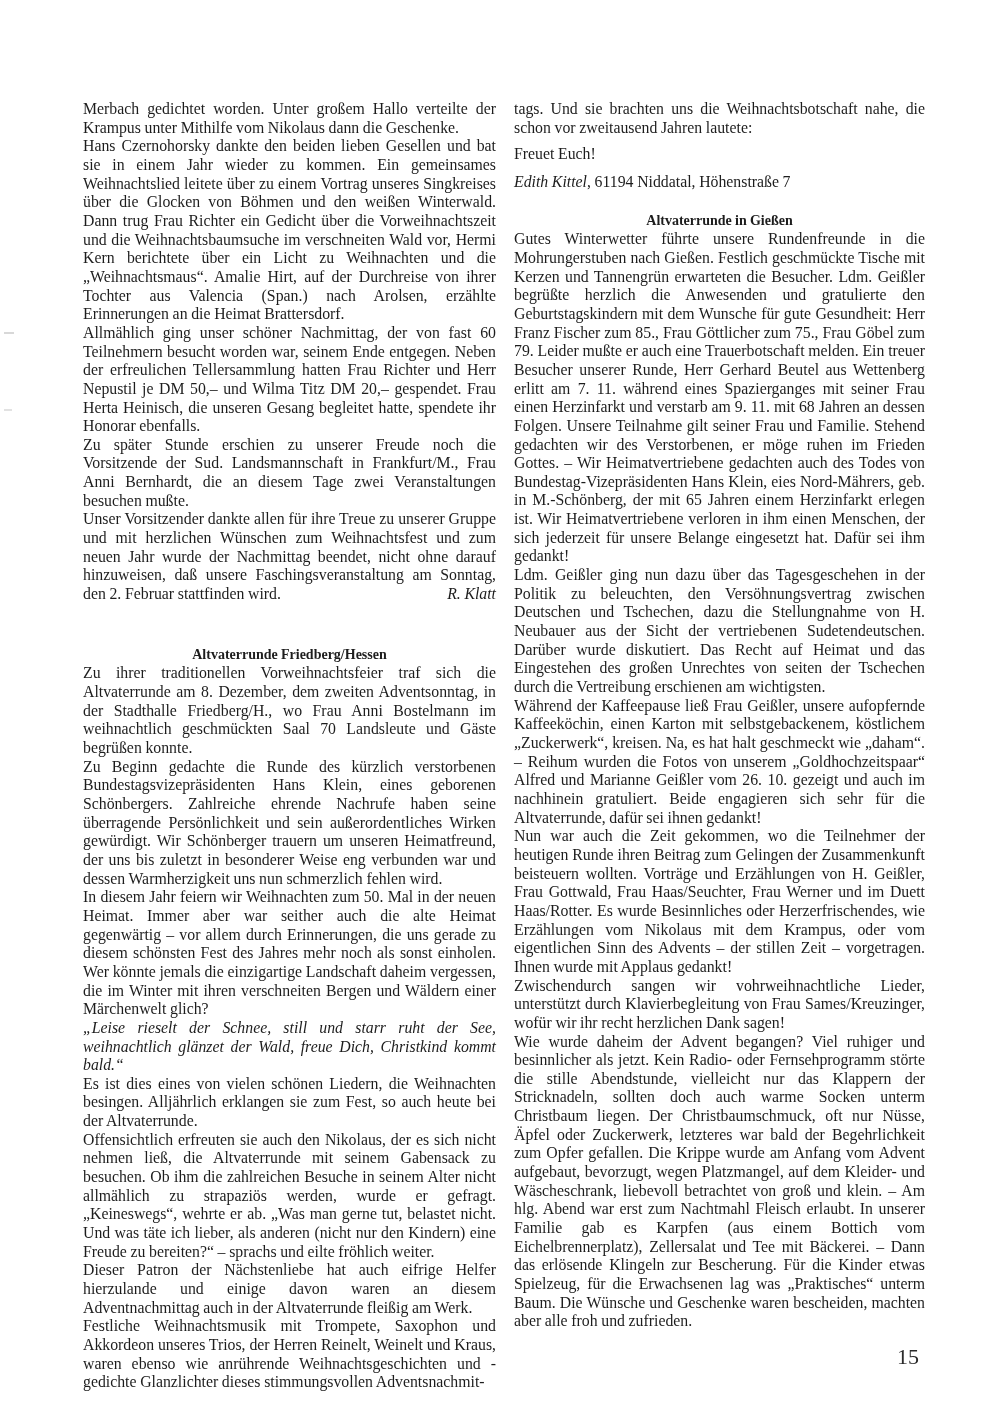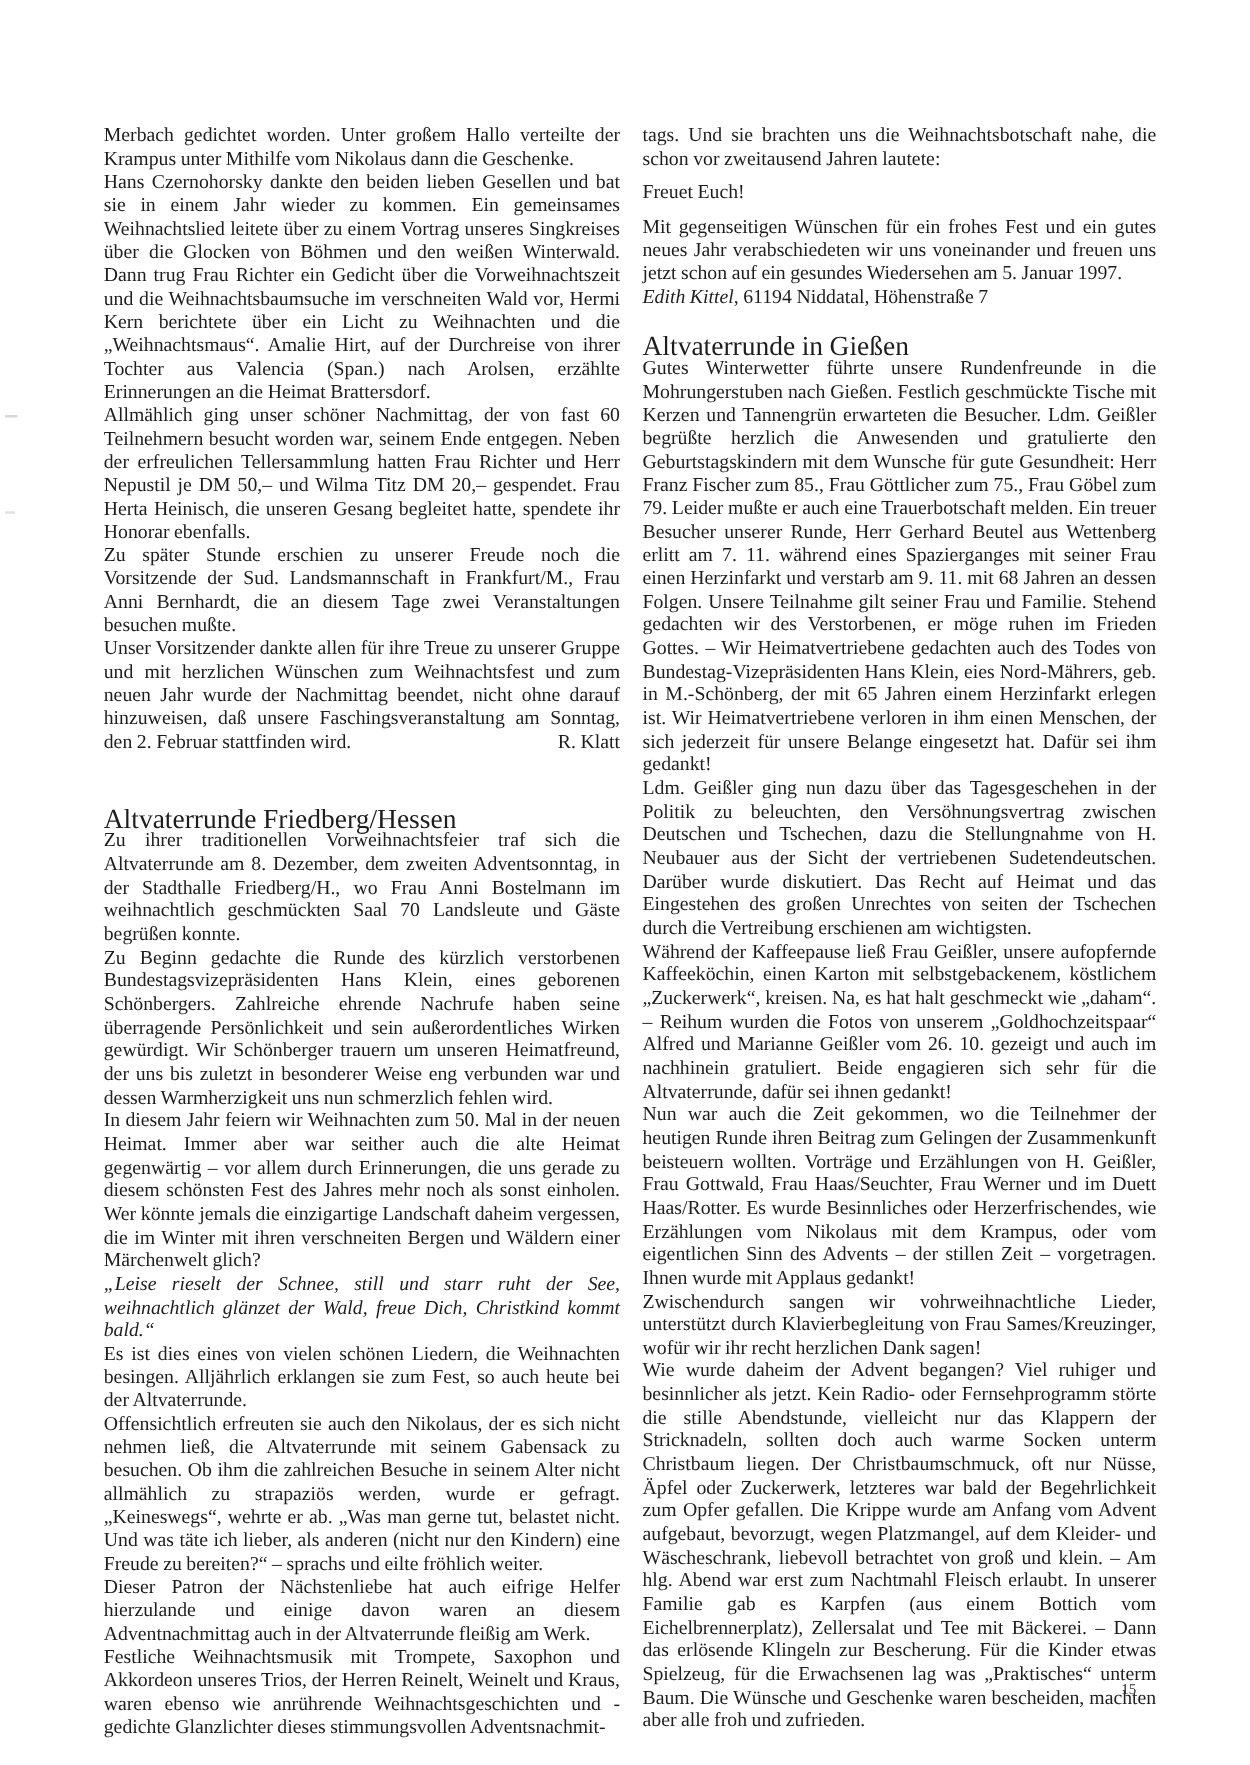--- a/index.html
+++ b/index.html
@@ -17,32 +17,32 @@
     top:100px;
     font-size:15.8px;
     line-height:18.65px;
     text-align:justify;
     word-spacing:-0.3px;
     hyphens:auto; -webkit-hyphens:auto;
   }
   .col-left  { left:83px;  width:413px; }
   .col-right { left:514px; width:411px; }
   .blk { text-align:justify; }
-  .blk.heading { text-align:left; font-weight:normal; font-size:22px; }
+  .blk.heading { text-align:center; font-weight:bold; font-size:14px; }
   .col-left  .blk.heading { margin-top:42px; }
   .col-right .blk.heading { margin-top:20px; }
   .blk.center { text-align:left; margin:8px 0 9px 0; }
   .blk.byline { text-align:left; }
   .blk.quote { font-style:italic; }
   .b { font-weight:normal; }
   .i { font-style:italic; }
-  .sig { float:right; }
+  .sig { float:right; font-style:italic; }
   .page-number {
     position:absolute; left:897px; top:1344px;
-    font-size:12px; color:#2a2a2a;
+    font-size:22px; color:#2a2a2a;
   }
   .scan-mark { position:absolute; background:#d8d8d8; }
   .scan-mark.m1 { left:4px; top:332px; width:10px; height:2px; }
   .scan-mark.m2 { left:4px; top:409px; width:8px;  height:2px; background:#e2e2e2; }
 </style>
 </head>
 <body>
 
 <div class="page">
   <div class="scan-mark m1"></div>
@@ -59,21 +59,20 @@
       <p class="blk p"><span>In diesem Jahr feiern wir Weihnachten zum 50. Mal in der neuen Heimat. Immer aber war seither auch die alte Heimat gegenwärtig – vor allem durch Erinnerungen, die uns gerade zu diesem schönsten Fest des Jahres mehr noch als sonst einholen. Wer könnte jemals die einzigartige Landschaft daheim vergessen, die im Winter mit ihren verschneiten Bergen und Wäldern einer Märchenwelt glich?</span></p>
       <p class="blk quote"><span>„Leise rieselt der Schnee, still und starr ruht der See, weihnachtlich glänzet der Wald, freue Dich, Christkind kommt bald.“</span></p>
       <p class="blk p"><span>Es ist dies eines von vielen schönen Liedern, die Weihnachten besingen. Alljährlich erklangen sie zum Fest, so auch heute bei der Altvaterrunde.</span></p>
       <p class="blk p"><span>Offensichtlich erfreuten sie auch den Nikolaus, der es sich nicht nehmen ließ, die Altvaterrunde mit seinem Gabensack zu besuchen. Ob ihm die zahlreichen Besuche in seinem Alter nicht allmählich zu strapaziös werden, wurde er gefragt. „Keineswegs“, wehrte er ab. „Was man gerne tut, belastet nicht. Und was täte ich lieber, als anderen (nicht nur den Kindern) eine Freude zu bereiten?“ – sprachs und eilte fröhlich weiter.</span></p>
       <p class="blk p"><span>Dieser Patron der Nächstenliebe hat auch eifrige Helfer hierzulande und einige davon waren an diesem Adventnachmittag auch in der Altvaterrunde fleißig am Werk.</span></p>
       <p class="blk p"><span>Festliche Weihnachtsmusik mit Trompete, Saxophon und Akkordeon unseres Trios, der Herren Reinelt, Weinelt und Kraus, waren ebenso wie anrührende Weihnachtsgeschichten und -gedichte Glanzlichter dieses stimmungsvollen Adventsnachmit-</span></p>
     </div>
   <div class="col col-right">
       <p class="blk p"><span>tags. Und sie brachten uns die Weihnachtsbotschaft nahe, die schon vor zweitausend Jahren lautete:</span></p>
       <p class="blk center"><span>Freuet Euch!</span></p>
-      <p class="blk p"><span>Mit gegenseitigen Wünschen für ein frohes Fest und ein gutes neues Jahr verabschiedeten wir uns voneinander und freuen uns jetzt schon auf ein gesundes Wiedersehen am 5. Januar 1997.</span></p>
       <p class="blk byline"><span class="i">Edith Kittel</span><span>, 61194 Niddatal, Höhenstraße 7</span></p>
       <p class="blk heading"><span>Altvaterrunde in Gießen</span></p>
       <p class="blk p"><span>Gutes Winterwetter führte unsere Rundenfreunde in die Mohrungerstuben nach Gießen. Festlich geschmückte Tische mit Kerzen und Tannengrün erwarteten die Besucher. Ldm. Geißler begrüßte herzlich die Anwesenden und gratulierte den Geburtstagskindern mit dem Wunsche für gute Gesundheit: Herr </span><span class="b">Franz Fischer</span><span> zum 85., Frau </span><span class="b">Göttlicher</span><span> zum 75., Frau </span><span class="b">Göbel</span><span> zum 79. Leider mußte er auch eine Trauerbotschaft melden. Ein treuer Besucher unserer Runde, Herr </span><span class="b">Gerhard Beutel</span><span> aus Wettenberg erlitt am 7. 11. während eines Spazierganges mit seiner Frau einen Herzinfarkt und verstarb am 9. 11. mit 68 Jahren an dessen Folgen. Unsere Teilnahme gilt seiner Frau und Familie. Stehend gedachten wir des Verstorbenen, er möge ruhen im Frieden Gottes. – Wir Heimatvertriebene gedachten auch des Todes von Bundestag-Vizepräsidenten Hans Klein, eies Nord-Mährers, geb. in M.-Schönberg, der mit 65 Jahren einem Herzinfarkt erlegen ist. Wir Heimatvertriebene verloren in ihm einen Menschen, der sich jederzeit für unsere Belange eingesetzt hat. Dafür sei ihm gedankt!</span></p>
       <p class="blk p"><span>Ldm. Geißler ging nun dazu über das Tagesgeschehen in der Politik zu beleuchten, den Versöhnungsvertrag zwischen Deutschen und Tschechen, dazu die Stellungnahme von H. Neubauer aus der Sicht der vertriebenen Sudetendeutschen. Darüber wurde diskutiert. Das Recht auf Heimat und das Eingestehen des großen Unrechtes von seiten der Tschechen durch die Vertreibung erschienen am wichtigsten.</span></p>
       <p class="blk p"><span>Während der Kaffeepause ließ Frau Geißler, unsere aufopfernde Kaffeeköchin, einen Karton mit selbstgebackenem, köstlichem „Zuckerwerk“, kreisen. Na, es hat halt geschmeckt wie „daham“. – Reihum wurden die Fotos von unserem „Goldhochzeitspaar“ Alfred und Marianne Geißler vom 26. 10. gezeigt und auch im nachhinein gratuliert. Beide engagieren sich sehr für die Altvaterrunde, dafür sei ihnen gedankt!</span></p>
       <p class="blk p"><span>Nun war auch die Zeit gekommen, wo die Teilnehmer der heutigen Runde ihren Beitrag zum Gelingen der Zusammenkunft beisteuern wollten. Vorträge und Erzählungen von H. Geißler, Frau Gottwald, Frau Haas/Seuchter, Frau Werner und im Duett Haas/Rotter. Es wurde Besinnliches oder Herzerfrischendes, wie Erzählungen vom Nikolaus mit dem Krampus, oder vom eigentlichen Sinn des Advents – der stillen Zeit – vorgetragen. Ihnen wurde mit Applaus gedankt!</span></p>
       <p class="blk p"><span>Zwischendurch sangen wir vohrweihnachtliche Lieder, unterstützt durch Klavierbegleitung von Frau Sames/Kreuzinger, wofür wir ihr recht herzlichen Dank sagen!</span></p>
       <p class="blk p"><span>Wie wurde daheim der Advent begangen? Viel ruhiger und besinnlicher als jetzt. Kein Radio- oder Fernsehprogramm störte die stille Abendstunde, vielleicht nur das Klappern der Stricknadeln, sollten doch auch warme Socken unterm Christbaum liegen. Der Christbaumschmuck, oft nur Nüsse, Äpfel oder Zuckerwerk, letzteres war bald der Begehrlichkeit zum Opfer gefallen. Die Krippe wurde am Anfang vom Advent aufgebaut, bevorzugt, wegen Platzmangel, auf dem Kleider- und Wäscheschrank, liebevoll betrachtet von groß und klein. – Am hlg. Abend war erst zum Nachtmahl Fleisch erlaubt. In unserer Familie gab es Karpfen (aus einem Bottich vom Eichelbrennerplatz), Zellersalat und Tee mit Bäckerei. – Dann das erlösende Klingeln zur Bescherung. Für die Kinder etwas Spielzeug, für die Erwachsenen lag was „Praktisches“ unterm Baum. Die Wünsche und Geschenke waren bescheiden, machten aber alle froh und zufrieden.</span></p>
     </div>
   <div class="page-number">15</div>

